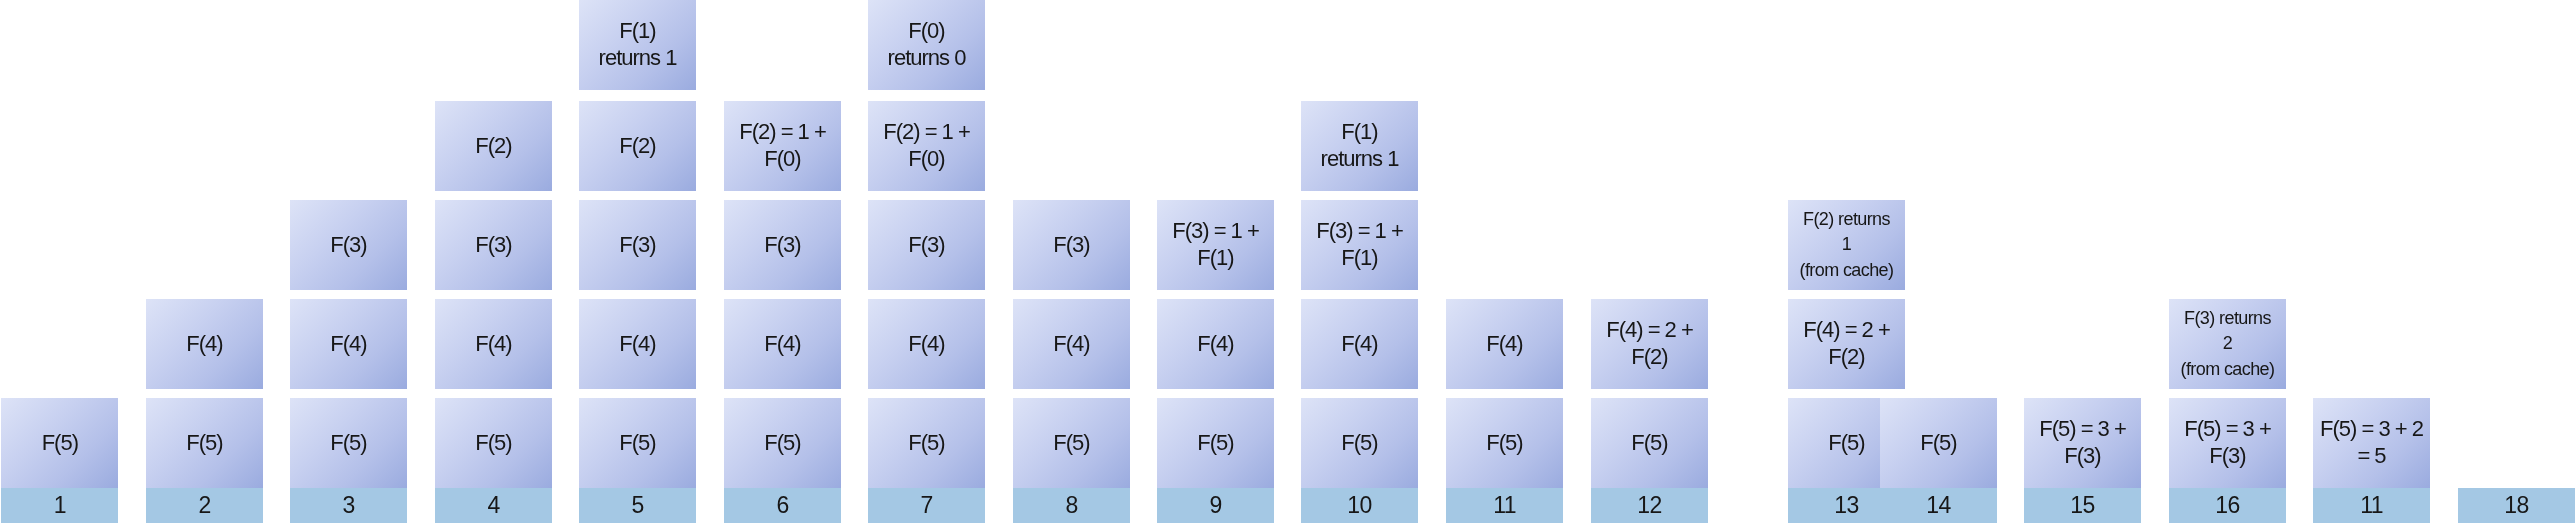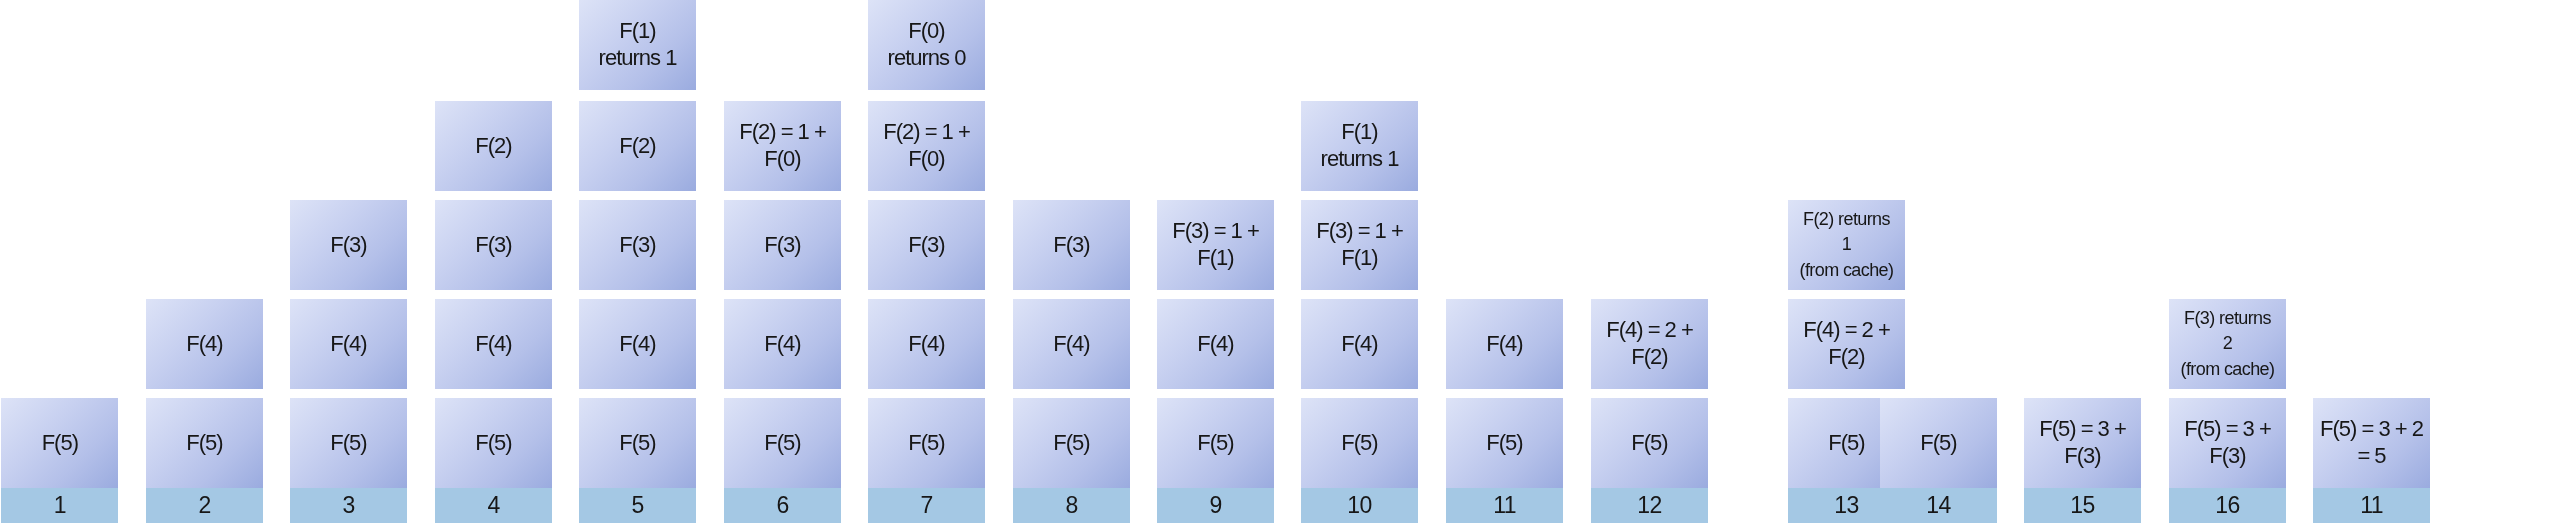--- a/index.html
+++ b/index.html
@@ -174,14 +174,17 @@
 (from cache)</div>
       <div class="frame" style="top: 398px;">F(5) = 3 +
 F(3)</div>
       <div class="step">16</div>
     </div>
     <div class="column" style="left: 2313px; width: 117px;">
       <div class="frame" style="top: 398px;">F(5) = 3 + 2
 = 5</div>
       <div class="step">11</div>
     </div>
+    <div class="column" style="left: 2458px; width: 117px;">
+      <div class="step">18</div>
+    </div>
   </div>
 
 
 </body></html>

